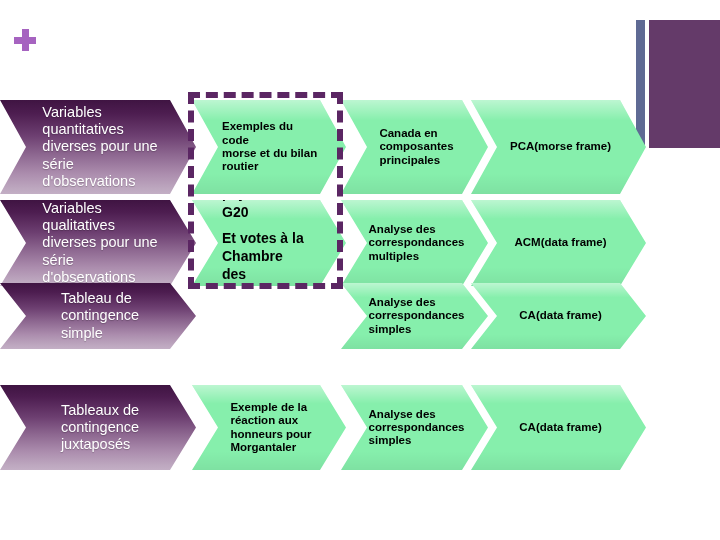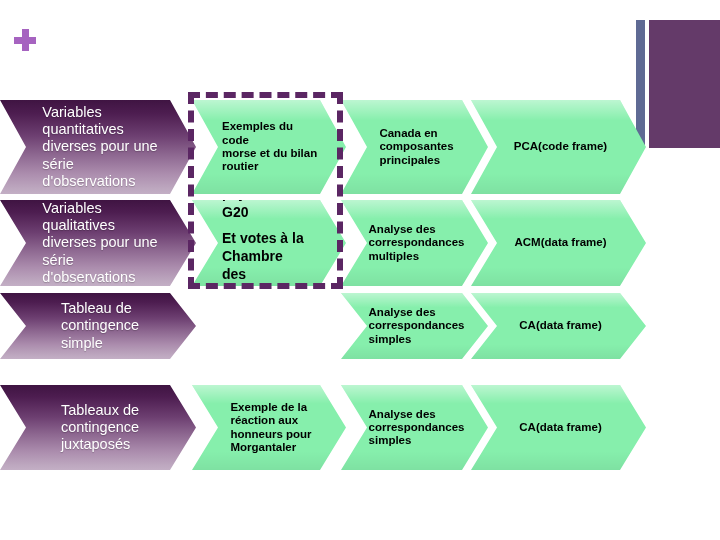--- a/index.html
+++ b/index.html
@@ -171,21 +171,21 @@
       <span class="txt">Exemples du code
 morse et du bilan
 routier</span>
     </div>
     <div class="chev gray g2" style="left:341px;width:147px;">
       <span class="txt">Canada en
 composantes
 principales</span>
     </div>
     <div class="chev gray g3" style="left:471px;width:175px;">
-      <span class="txt">PCA(code frame)</span>
+      <span class="txt">PCA(morse frame)</span>
     </div>
   </div>
 
   <div class="row" style="top:200px;height:86px;">
     <div class="chev purple" style="left:0px;width:196px;">
       <span class="txt">Variables
 qualitatives
 diverses pour une
 série
 d'observations</span>
@@ -199,21 +199,21 @@
     <div class="chev gray g2" style="left:341px;width:147px;">
       <span class="txt">Analyse des
 correspondances
 multiples</span>
     </div>
     <div class="chev gray g3" style="left:471px;width:175px;">
       <span class="txt">ACM(data frame)</span>
     </div>
   </div>
 
-  <div class="row" style="top:293px;height:66px;">
+  <div class="row" style="top:283px;height:66px;">
     <div class="chev purple" style="left:0px;width:196px;">
       <span class="txt">Tableau de
 contingence
 simple</span>
     </div>
     <div class="chev gray g2" style="left:341px;width:147px;">
       <span class="txt">Analyse des
 correspondances
 simples</span>
     </div>

